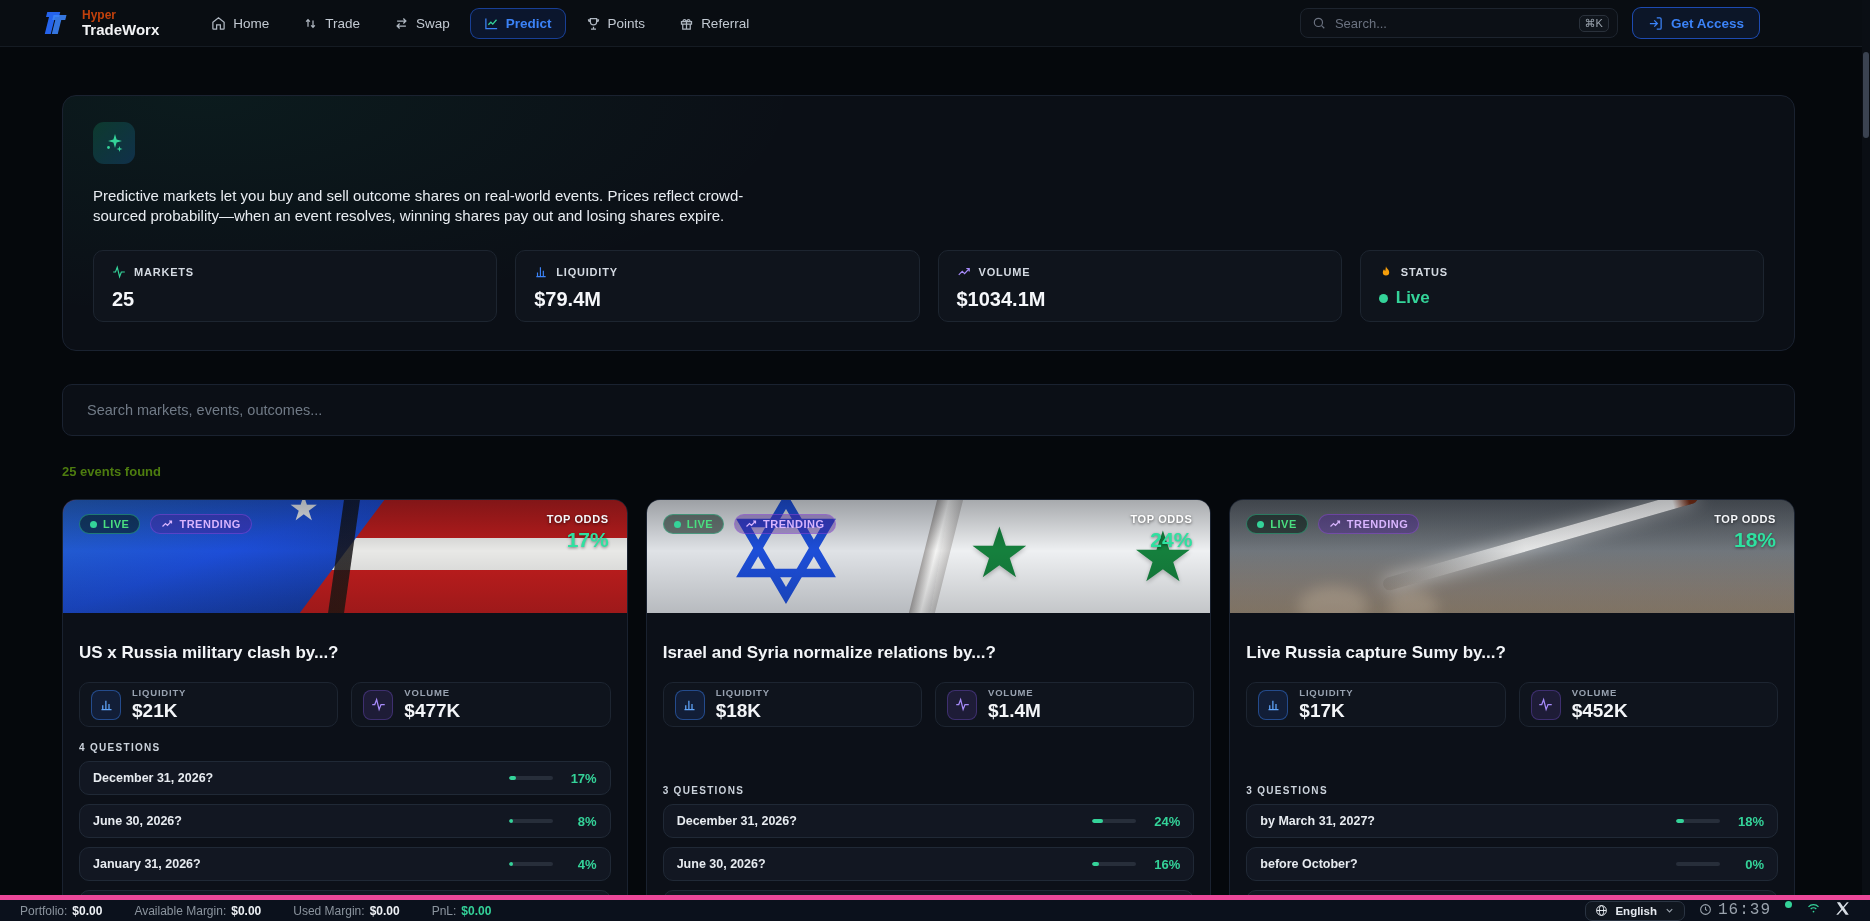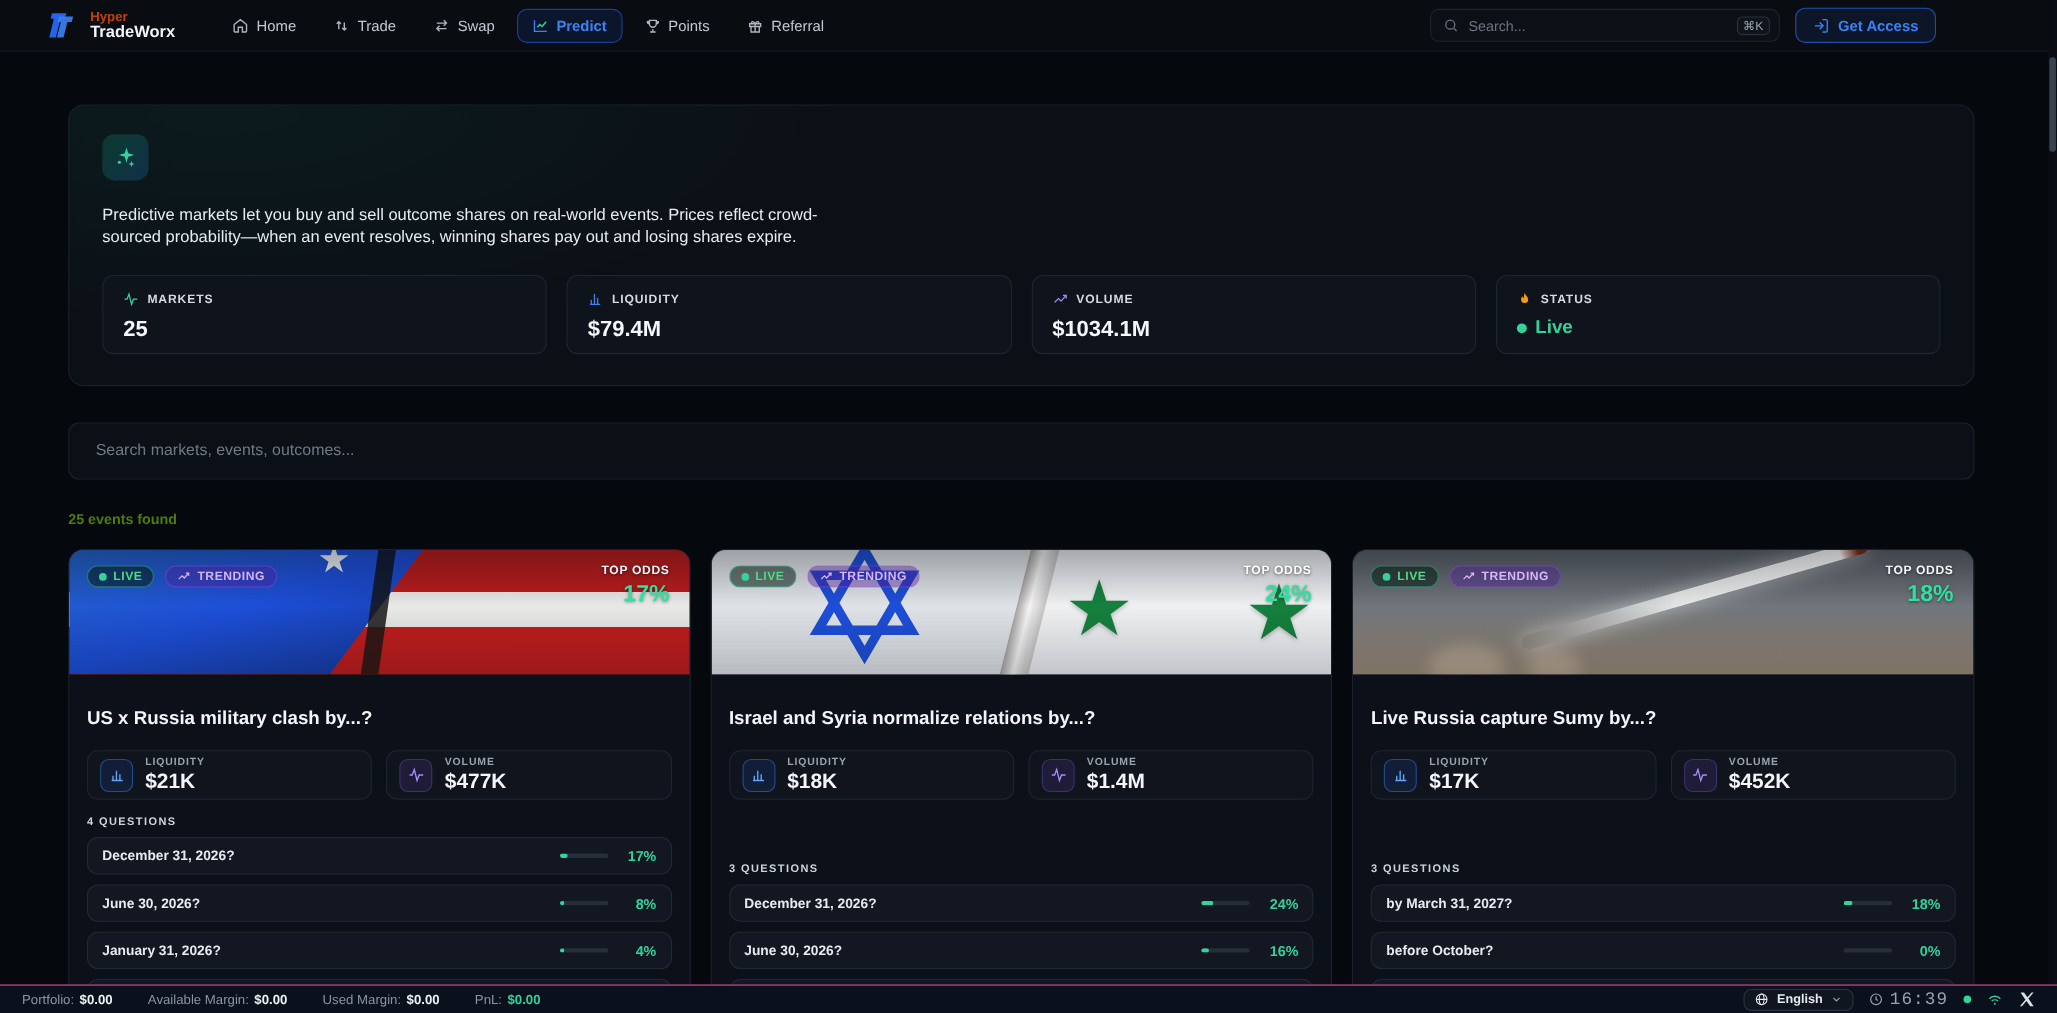--- a/index.html
+++ b/index.html
@@ -84,25 +84,25 @@
   .qrow{height:34px;background:#121722;border:1px solid #202936;border-radius:10px;display:flex;align-items:center;justify-content:space-between;padding:0 13px;margin-bottom:9px}
   .qrow:last-child{margin-bottom:0}
   .qtext{font-size:12.5px;font-weight:bold;color:#e7ebf0}
   .qright{display:flex;align-items:center;gap:12px}
   .track{width:44px;height:4px;border-radius:2px;background:#272e3a;overflow:hidden}
   .fill{height:100%;border-radius:2px;background:#34d399;min-width:4px}
   .fill.zero{min-width:0}
   .qpct{font-size:13px;font-weight:bold;color:#34d399;min-width:32px;text-align:right}
 
   
-  .statusbar{position:absolute;left:0;right:0;bottom:0;height:26px;background:#0b111c;border-top:1px solid #ec4899;display:flex;align-items:center;padding:0 20px;z-index:10}
+  .statusbar{position:absolute;left:0;right:0;bottom:0;height:26px;background:#0b111c;border-top:5px solid #ec4899;display:flex;align-items:center;padding:0 20px;z-index:10}
   .sb-item{display:flex;align-items:center;gap:5px;font-size:12px;color:#8b949e;margin-right:32px}
   .sb-item b{color:#eef1f5}
   .sb-item b.green{color:#34d399}
-  .sb-right{margin-left:auto;display:flex;align-items:center;gap:14px}
+  .sb-right{margin-left:auto;display:flex;align-items:flex-start;gap:14px}
   .lang-pill{display:flex;align-items:center;gap:7px;height:20px;padding:0 9px;border:1px solid #2a3442;border-radius:7px;background:#10161f;cursor:pointer}
   .lang-pill span{font-size:11.5px;font-weight:bold;color:#e6eaf0}
   .sb-time{display:flex;align-items:center;gap:6px;font-size:16px;color:#9aa3ad;letter-spacing:1px;font-family:"Liberation Mono",monospace}
   .conn-dot{width:7px;height:7px;border-radius:50%;background:#34d399}
   .x-logo{cursor:pointer}
 
   
   .scrollbar{position:absolute;top:0;right:0;width:8px;height:921px;background:#0a0e14;z-index:9}
   .scroll-thumb{position:absolute;top:52px;right:1px;width:6px;height:86px;border-radius:3px;background:#3a4250}
 </style>

